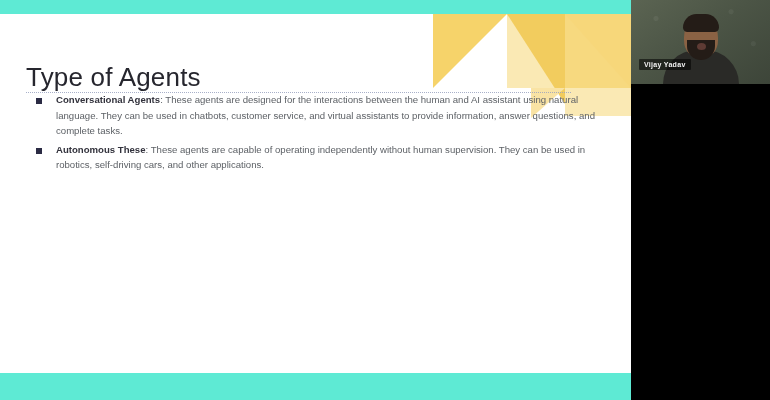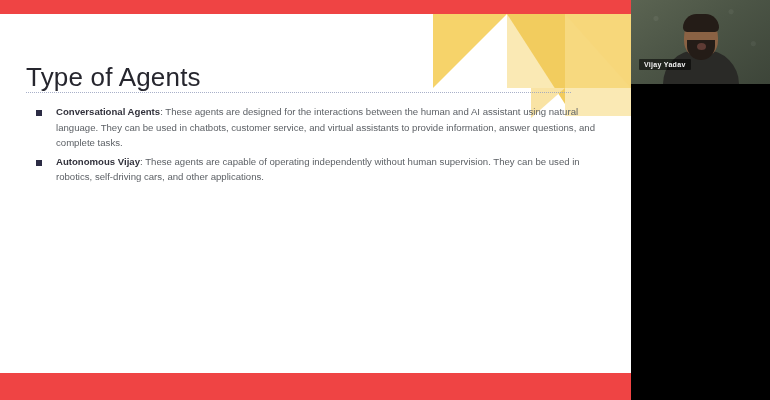--- a/index.html
+++ b/index.html
@@ -5,21 +5,21 @@
 <style>
   html, body {
     margin: 0;
     padding: 0;
     background: #000000;
   }
   #app {
     position: relative;
     width: 770px;
     height: 400px;
-    background: #ef4444;
+    background: #5eead4;
     overflow: hidden;
     font-family: "Liberation Sans", sans-serif;
   }
 
   
   #slide-stage {
     position: absolute;
     left: 0;
     top: 14px;
     width: 631px;
@@ -108,21 +108,21 @@
     top: 78px;
     width: 545px;
     height: 1px;
     border-top: 1px dotted #9aa3c0;
     opacity: .85;
   }
 
   #bullet-list {
     position: absolute;
     left: 26px;
-    top: 90px;
+    top: 78px;
     width: 585px;
   }
   .bullet-row {
     display: flex;
     align-items: flex-start;
     margin-bottom: 3px;
   }
   .bullet-marker {
     flex: 0 0 auto;
     width: 6px;
@@ -256,21 +256,21 @@
     <div id="bullet-list">
 
       <div class="bullet-row">
         <span class="bullet-marker"></span>
         <span class="bullet-text"><span class="bullet-lead">Conversational Agents</span><span>: These agents are designed for the interactions between the human and AI assistant using natural language. They can be used in chatbots, customer service, and virtual assistants to provide information, answer questions, and complete tasks.</span></span>
       </div>
 
 
       <div class="bullet-row">
         <span class="bullet-marker"></span>
-        <span class="bullet-text"><span class="bullet-lead">Autonomous Vijay</span><span>: These agents are capable of operating independently without human supervision. They can be used in robotics, self-driving cars, and other applications.</span></span>
+        <span class="bullet-text"><span class="bullet-lead">Autonomous These</span><span>: These agents are capable of operating independently without human supervision. They can be used in robotics, self-driving cars, and other applications.</span></span>
       </div>
 
 
     </div>
   </div>
 
   <div id="video-panel">
     <div id="video-feed">
       <div id="video-bg"></div>
       <div id="subject-shoulders"></div>

